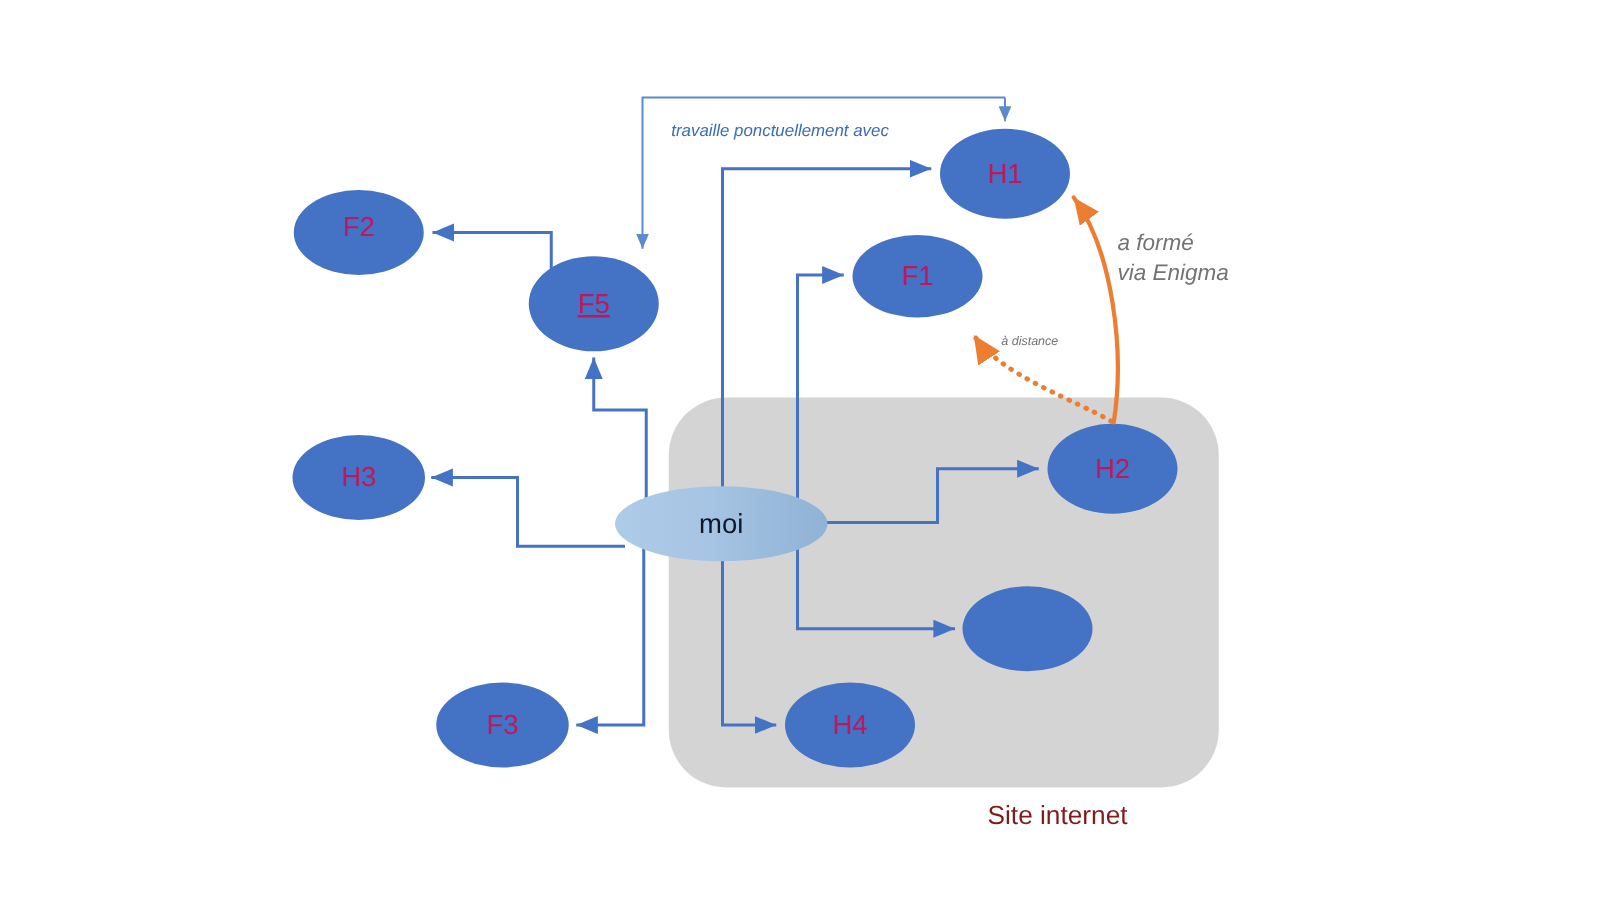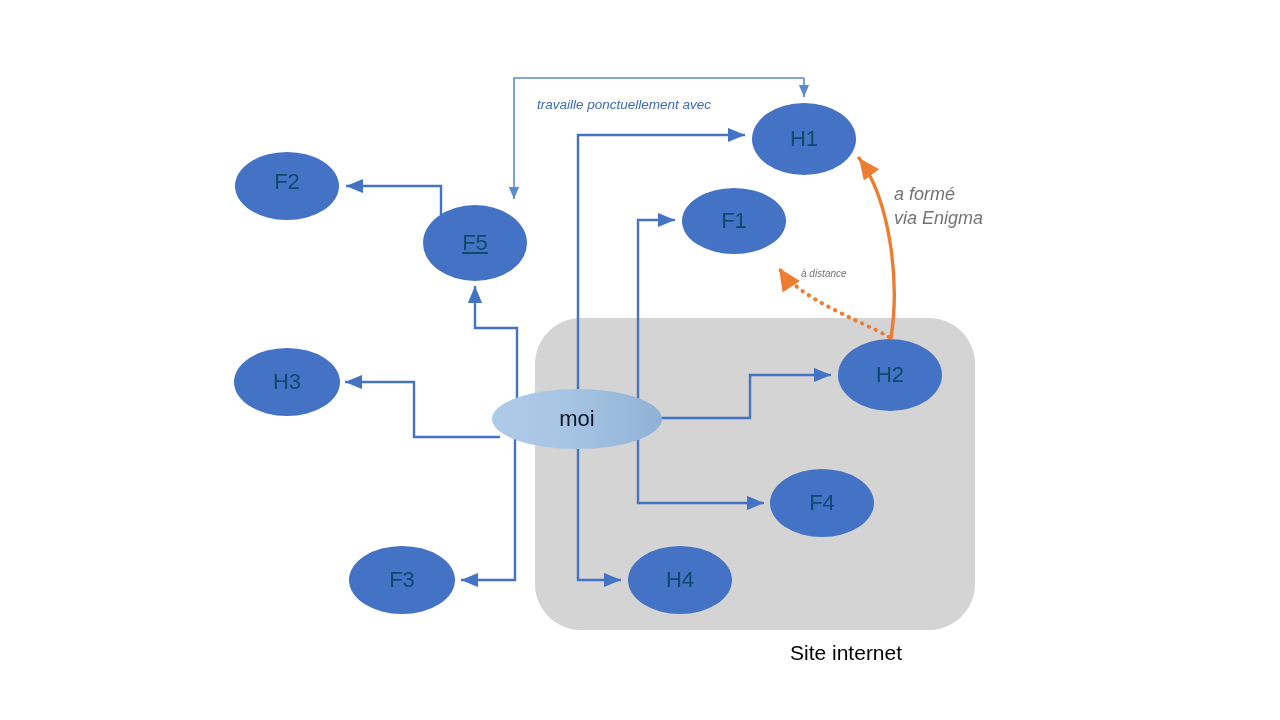--- a/index.html
+++ b/index.html
@@ -25,21 +25,21 @@
     left: 0;
     top: 0;
     width: 1280px;
     height: 720px;
   }
   .node-label {
     position: absolute;
     display: flex;
     align-items: center;
     justify-content: center;
-    color: #0c4a6e;
+    color: #be185d;
     font-size: 22px;
     font-family: "Liberation Sans", sans-serif;
     pointer-events: none;
     white-space: nowrap;
   }
   .node-label.self {
     color: #0f172a;
   }
   .edge-label {
     position: absolute;
@@ -56,21 +56,21 @@
   }
   .edge-label.orange.big {
     font-size: 18px;
     line-height: 24px;
   }
   .edge-label.orange.small {
     font-size: 10px;
   }
   .group-label {
     position: absolute;
-    color: #000000;
+    color: #7f1d1d;
     font-size: 21px;
     white-space: nowrap;
     pointer-events: none;
     font-family: "Liberation Sans", sans-serif;
   }
 </style>
 </head>
 <body>
 
 <div id="stage">
@@ -139,21 +139,20 @@
 
     <path d="M889,337 C860,320 800,300 779,268" fill="none" stroke="#ed7d31" stroke-width="4" stroke-linecap="round" stroke-dasharray="0.5 7" marker-end="url(#arrow-orange-dot)"></path>
   </svg>
 
   <div class="node-label" style="left:752px; top:103px; width:104px; height:72px;">H1</div>
   <div class="node-label" style="left:682px; top:188px; width:104px; height:66px;">F1</div>
   <div class="node-label" style="left:235px; top:148px; width:104px; height:68px;">F2</div>
   <div class="node-label" style="left:423px; top:205px; width:104px; height:76px;text-decoration:underline;">F5</div>
   <div class="node-label" style="left:234px; top:348px; width:106px; height:68px;">H3</div>
   <div class="node-label" style="left:838px; top:339px; width:104px; height:72px;">H2</div>
-  <div class="node-label" style="left:770px; top:469px; width:104px; height:68px;">F4</div>
   <div class="node-label" style="left:349px; top:546px; width:106px; height:68px;">F3</div>
   <div class="node-label" style="left:628px; top:546px; width:104px; height:68px;">H4</div>
   <div class="node-label self" style="left:492px; top:389px; width:170px; height:60px;">moi</div>
 
   <div class="edge-label blue" style="left:537px; top:78px;margin-top:19px;">travaille ponctuellement avec</div>
 
   <div class="edge-label orange big" style="left:894px; top:182px;">a formé</div>
   <div class="edge-label orange big" style="left:894px; top:206px;">via Enigma</div>
 
   <div class="edge-label orange small" style="left:801px; top:268px;">à distance</div>

